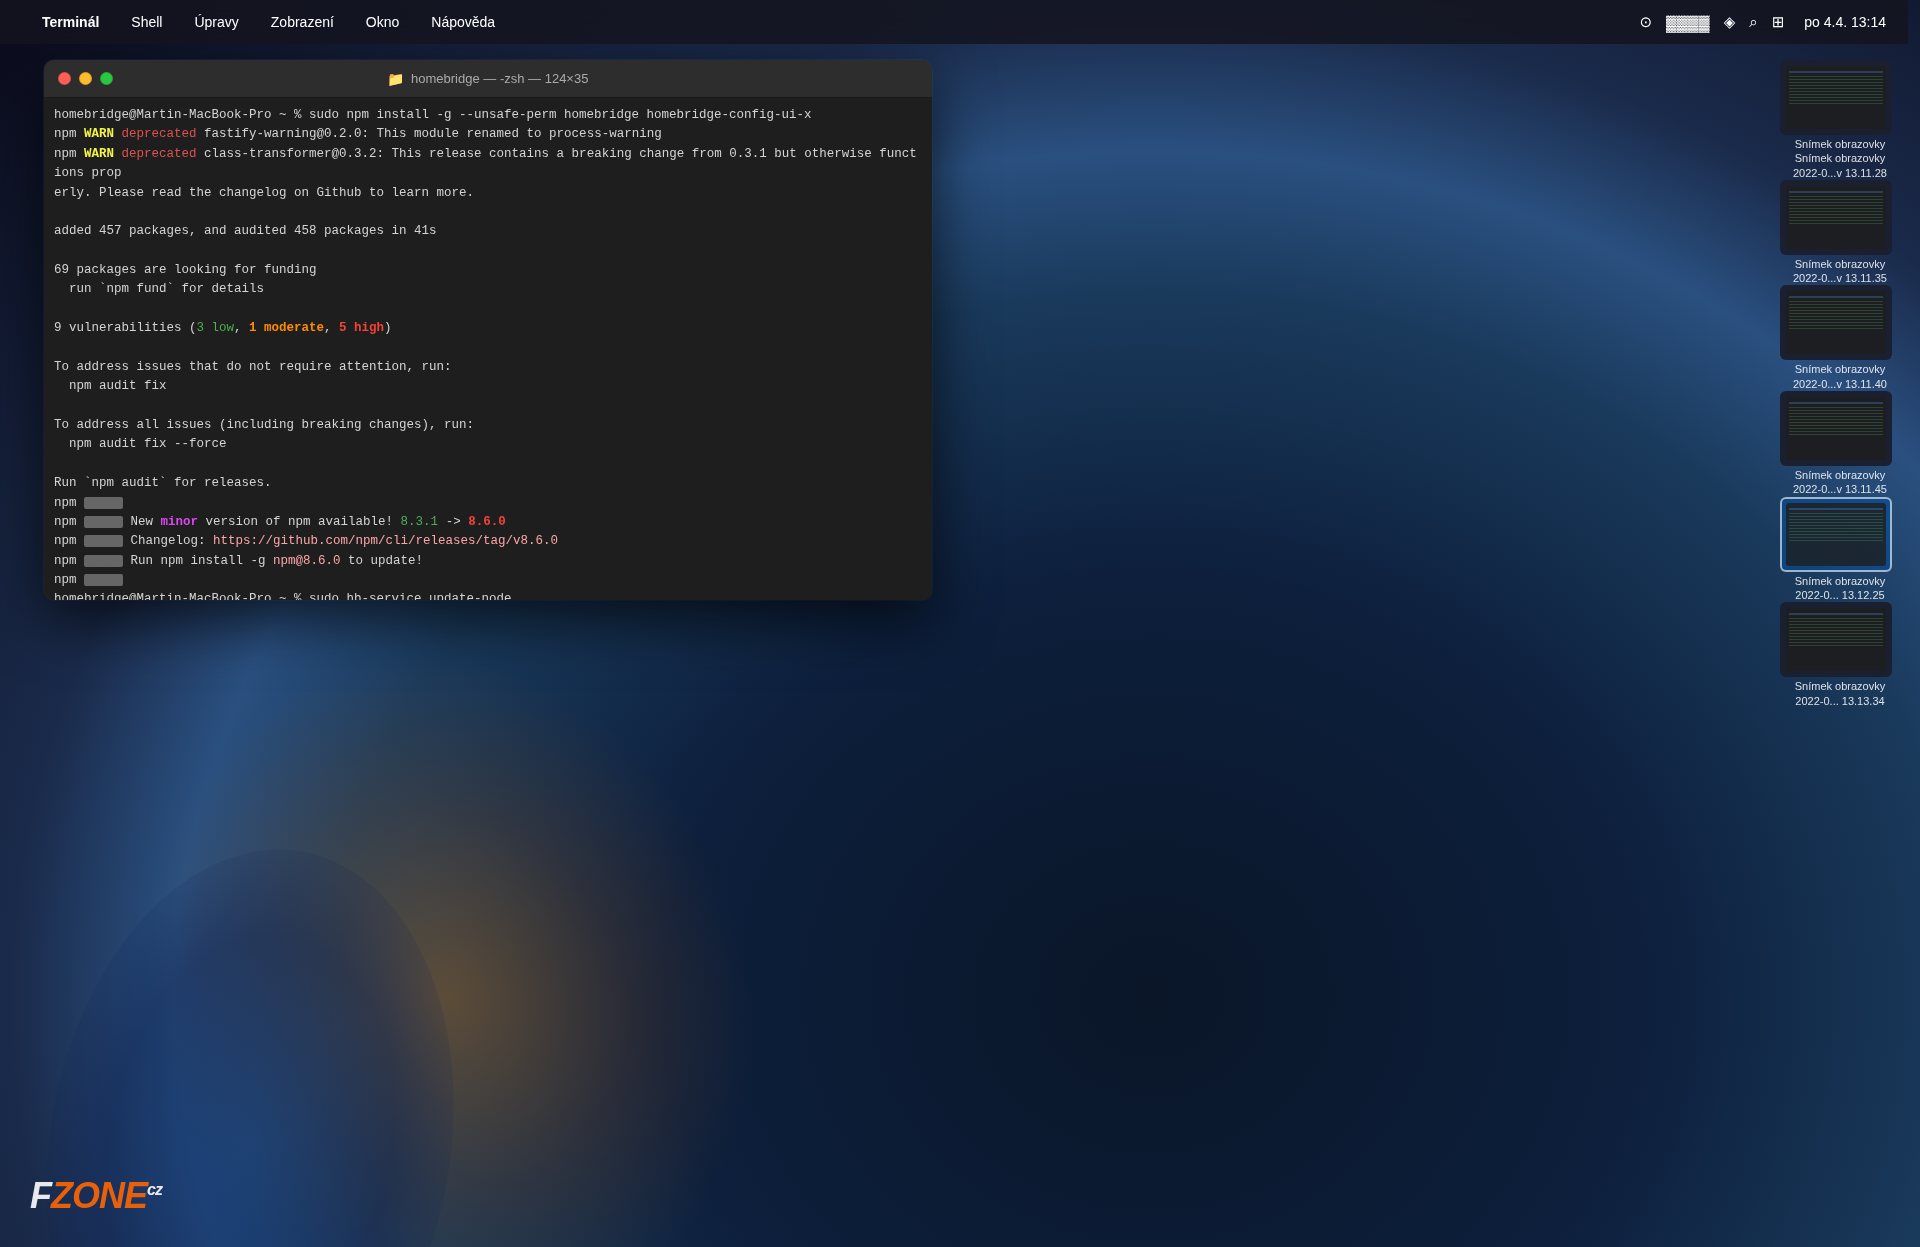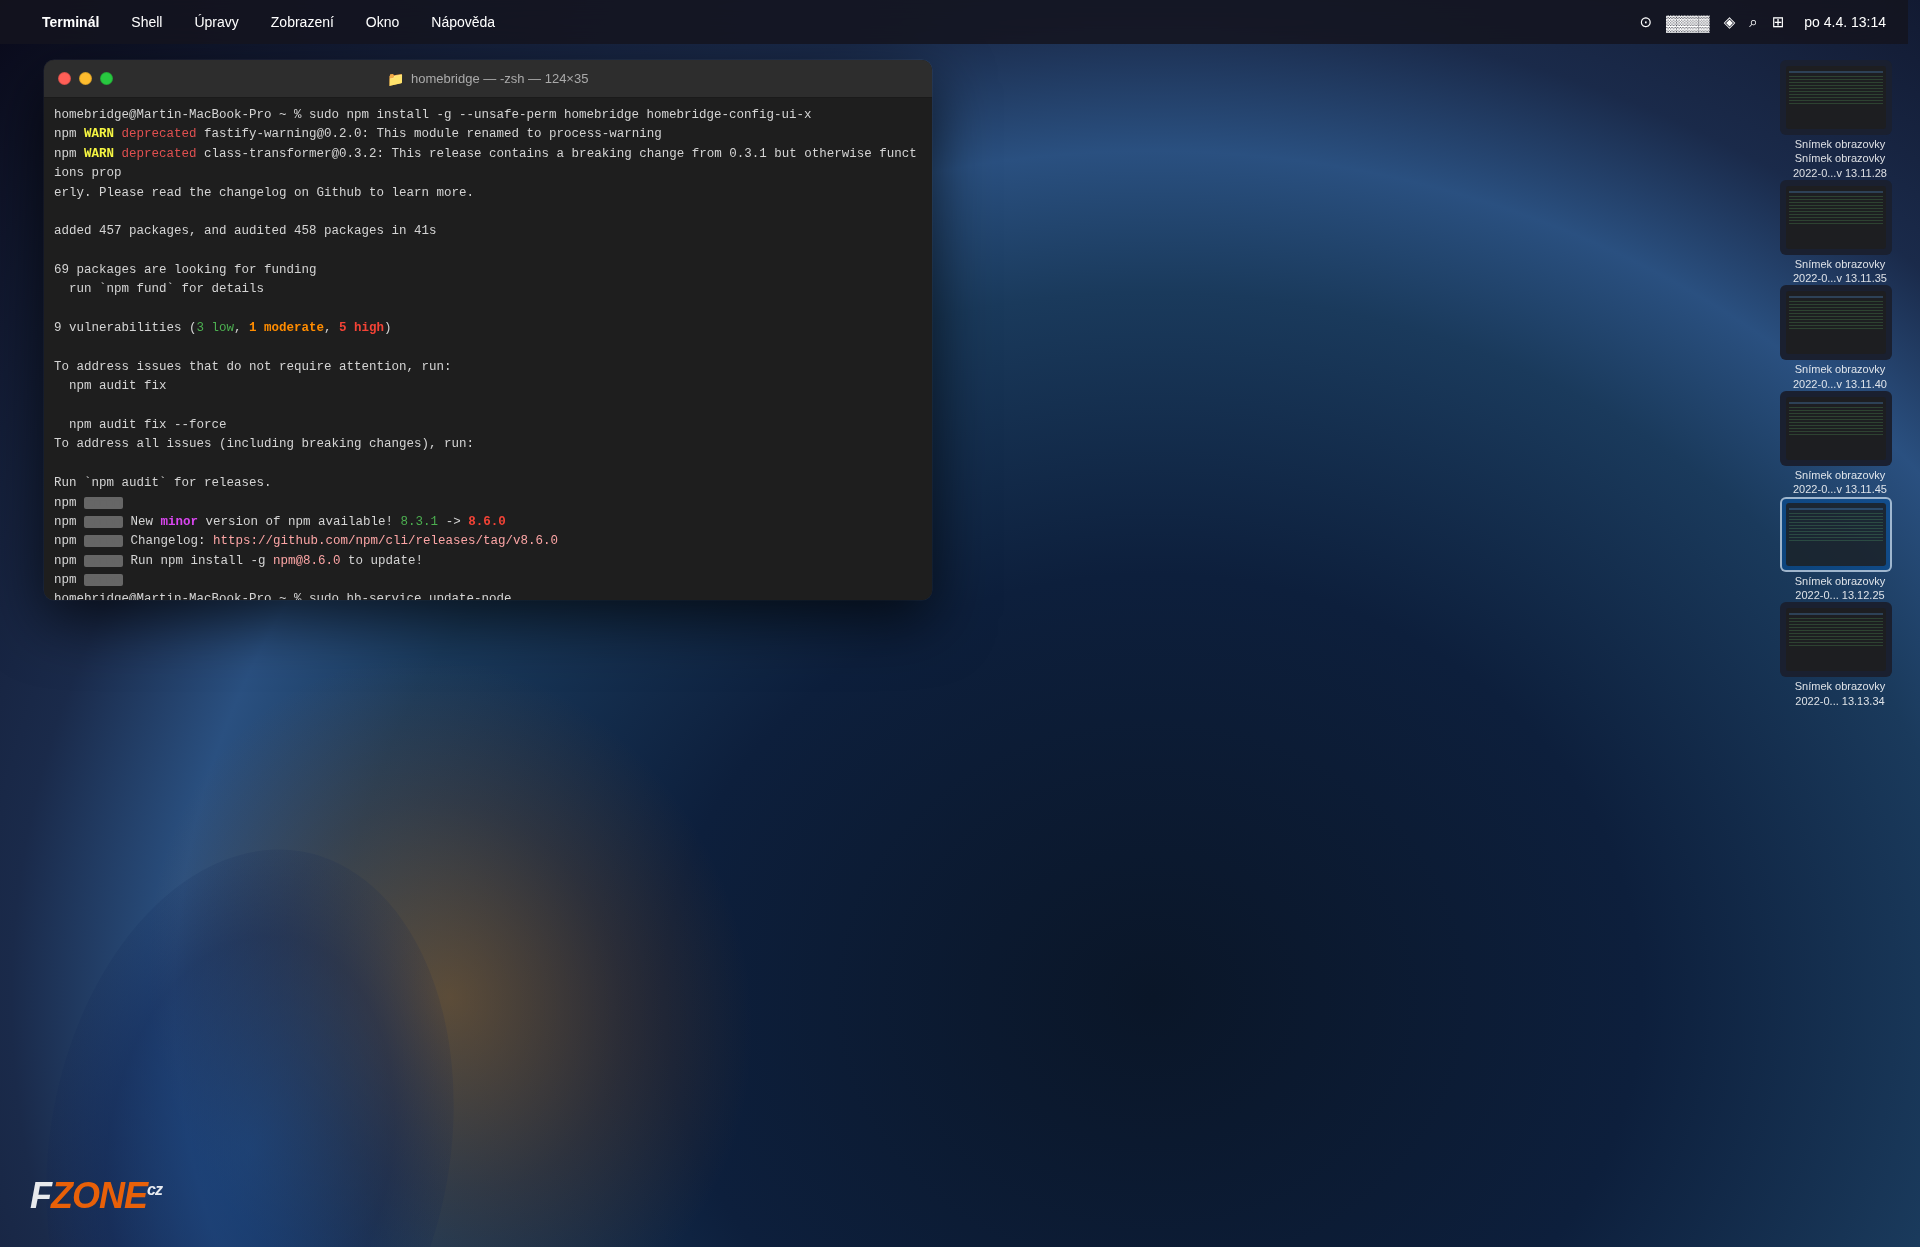--- a/index.html
+++ b/index.html
@@ -306,22 +306,22 @@
     <div class="line">added 457 packages, and audited 458 packages in 41s</div>
     <div class="line">&nbsp;</div>
     <div class="line">69 packages are looking for funding</div>
     <div class="line">  run `npm fund` for details</div>
     <div class="line">&nbsp;</div>
     <div class="line">9 vulnerabilities (<span class="c-low">3 low</span>, <span class="c-moderate">1 moderate</span>, <span class="c-high">5 high</span>)</div>
     <div class="line">&nbsp;</div>
     <div class="line">To address issues that do not require attention, run:</div>
     <div class="line">  npm audit fix</div>
     <div class="line">&nbsp;</div>
+    <div class="line">To address all issues (including breaking changes), run:</div>
     <div class="line">  npm audit fix --force</div>
-    <div class="line">To address all issues (including breaking changes), run:</div>
     <div class="line">&nbsp;</div>
     <div class="line">Run `npm audit` for releases.</div>
     <div class="line">npm <span style="background:#666;color:#666;padding:0 3px;border-radius:2px;font-size:11px">■■■■■</span></div>
     <div class="line">npm <span style="background:#666;color:#666;padding:0 3px;border-radius:2px;font-size:11px">■■■■■</span> New <span class="c-minor">minor</span> version of npm available! <span class="c-ver-old">8.3.1</span> -&gt; <span class="c-ver-new">8.6.0</span></div>
     <div class="line">npm <span style="background:#666;color:#666;padding:0 3px;border-radius:2px;font-size:11px">■■■■■</span> Changelog: <span class="c-link">https://github.com/npm/cli/releases/tag/v8.6.0</span></div>
     <div class="line">npm <span style="background:#666;color:#666;padding:0 3px;border-radius:2px;font-size:11px">■■■■■</span> Run npm install -g <span class="c-link">npm@8.6.0</span> to update!</div>
     <div class="line">npm <span style="background:#666;color:#666;padding:0 3px;border-radius:2px;font-size:11px">■■■■■</span></div>
     <div class="line prompt-line">homebridge@Martin-MacBook-Pro ~ % sudo hb-service update-node</div>
 
   </div>

